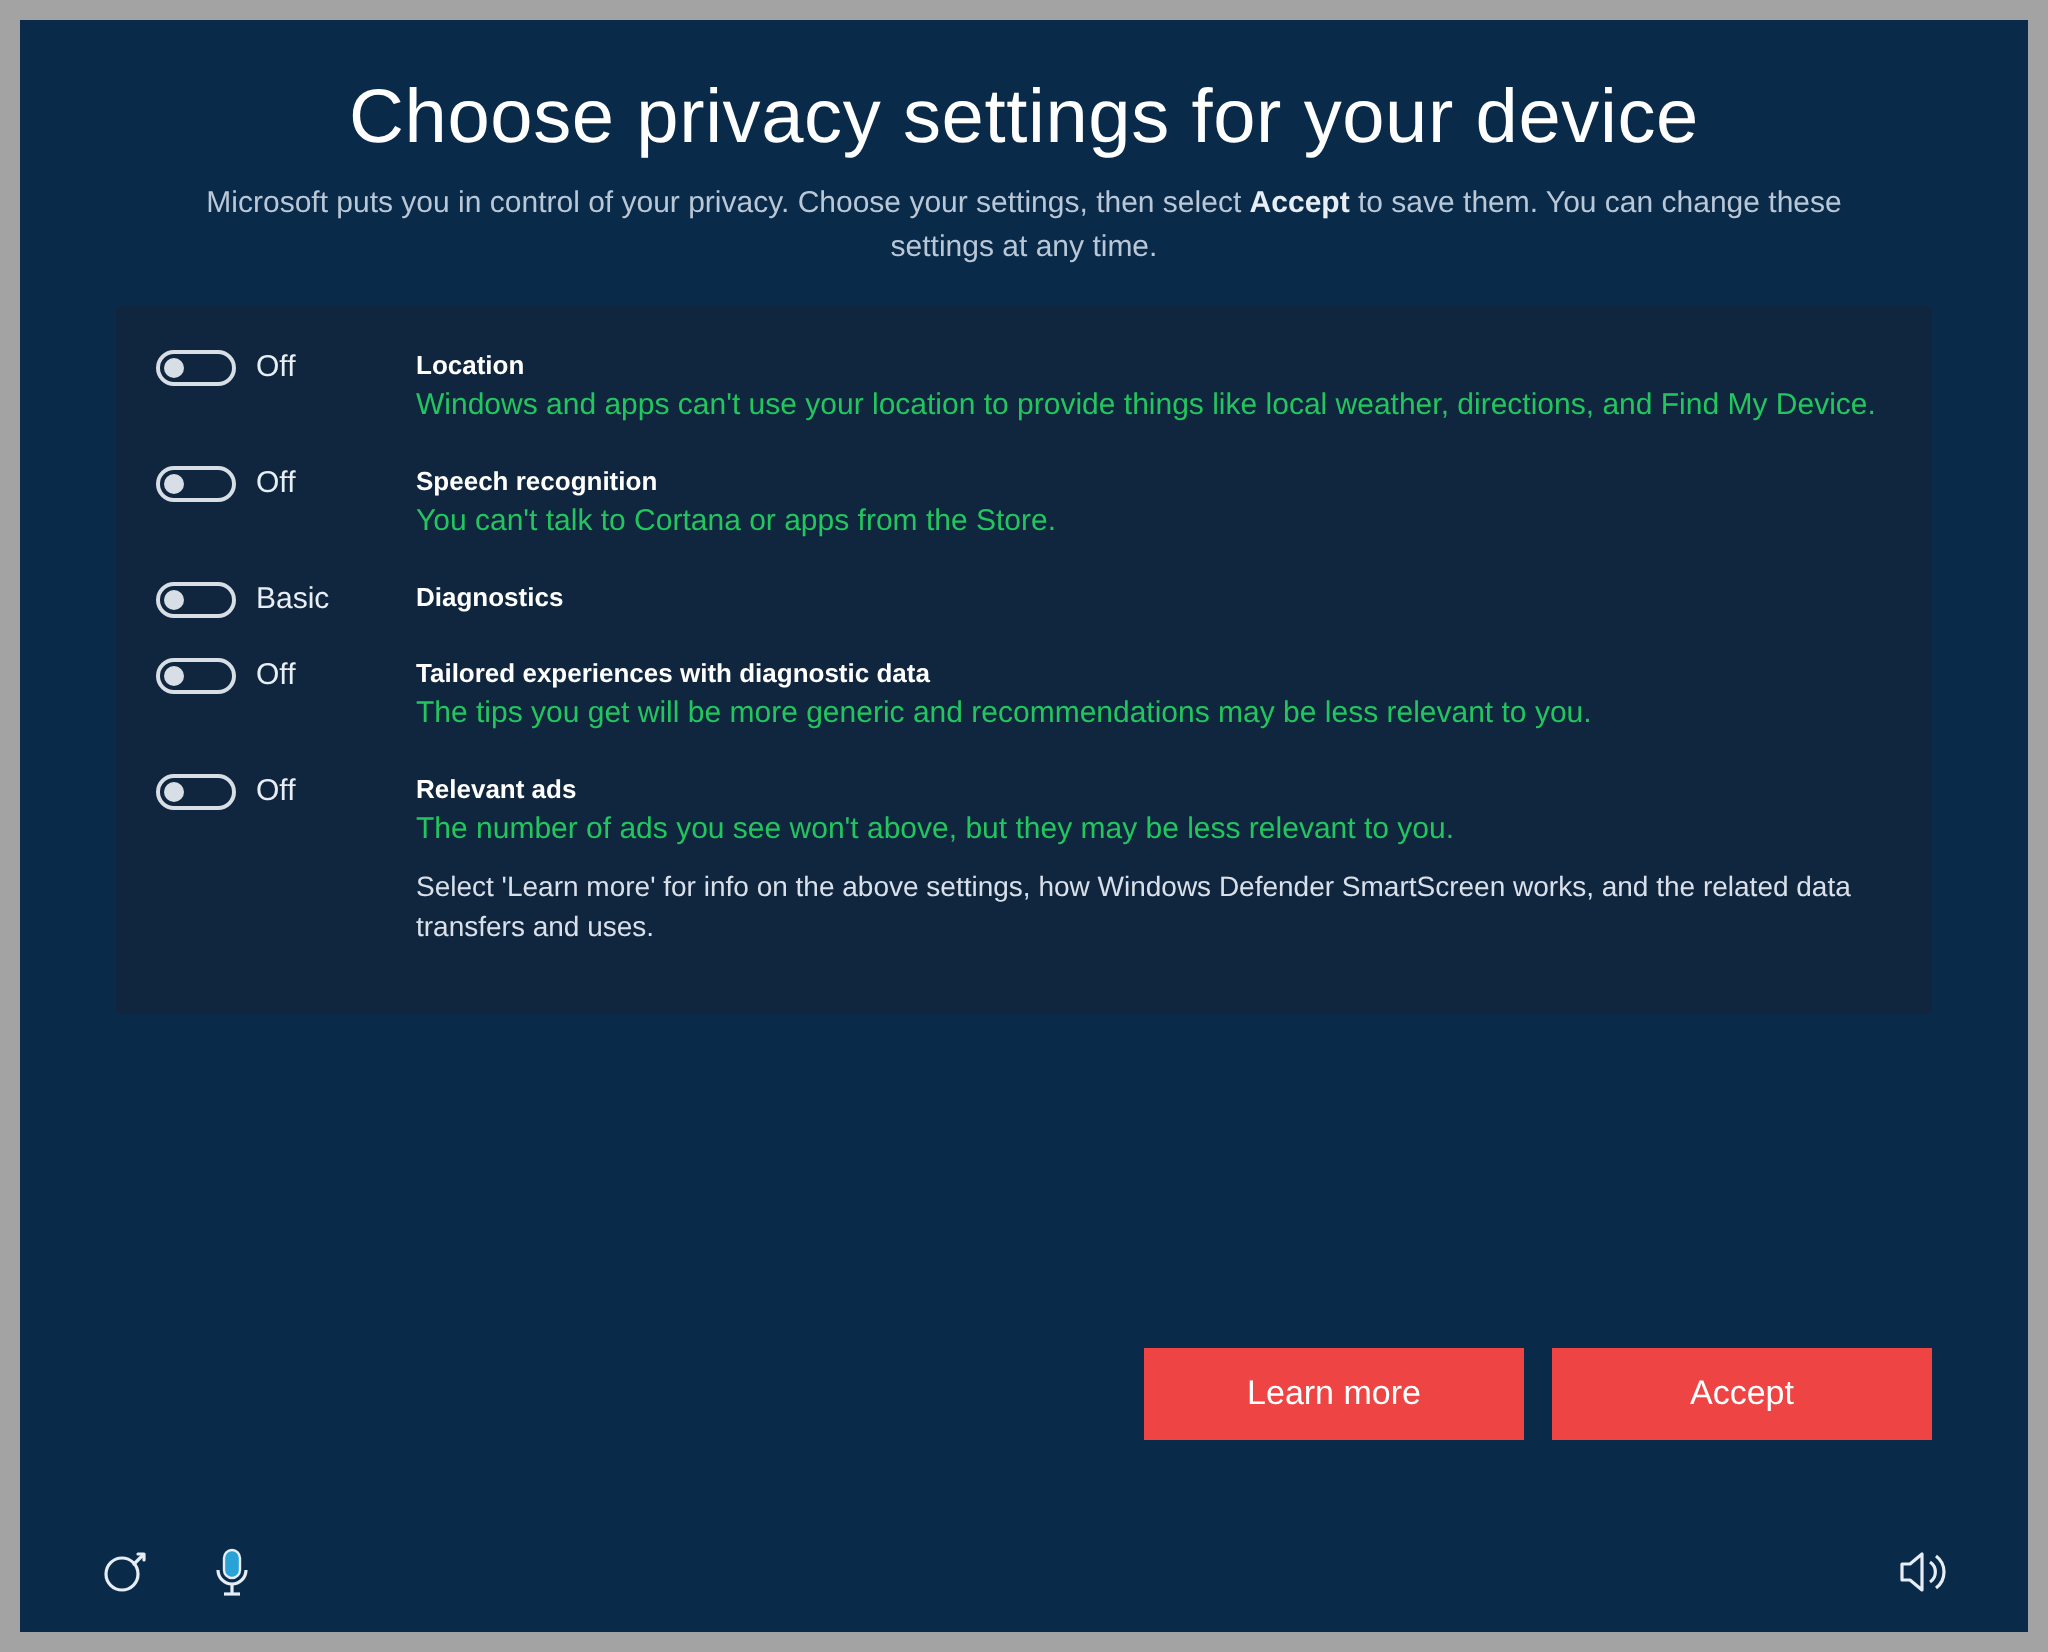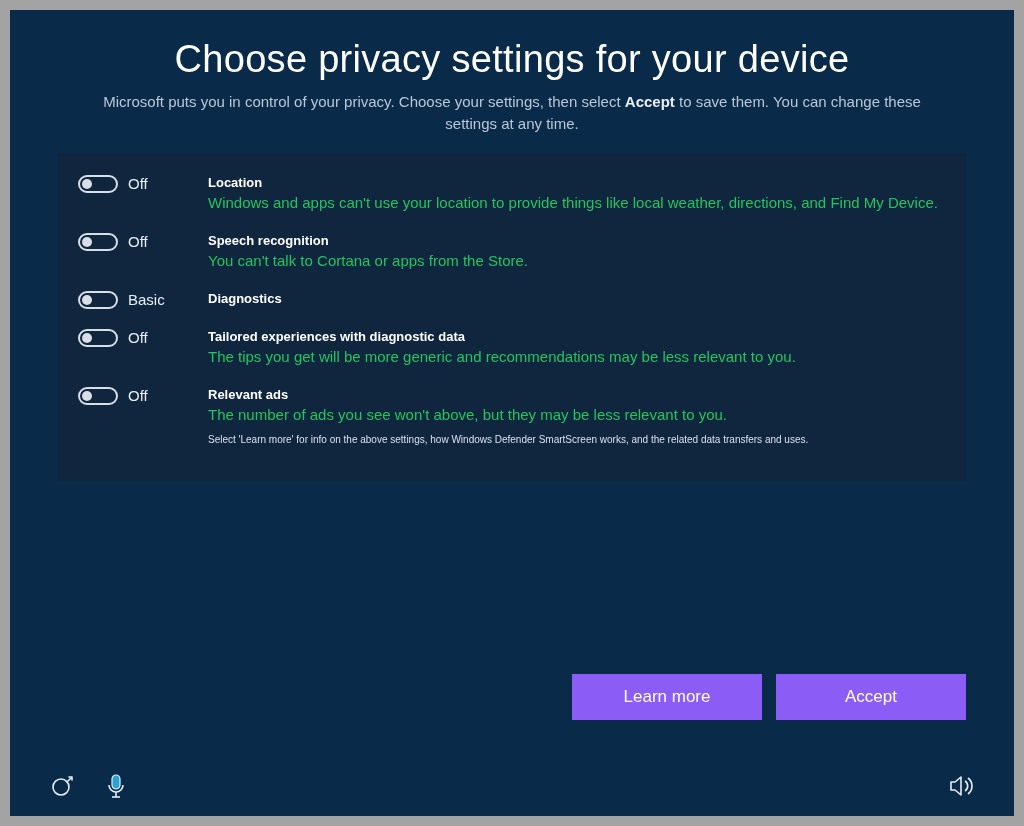--- a/index.html
+++ b/index.html
@@ -83,37 +83,37 @@
     font-weight: 700;
     color: #ffffff;
     margin-bottom: 2px;
   }
   .setting-desc {
     font-size: 15px;
     color: #22c55e;
     line-height: 1.4;
   }
   .footer-note {
-    font-size: 10px;
+    font-size: 14px;
     color: #d9e0ea;
     line-height: 1.45;
     margin-top: 8px;
     padding-left: 0;
   }
   .buttons {
     position: absolute;
     right: 48px;
     bottom: 96px;
     display: flex;
     gap: 14px;
   }
   .btn {
     width: 190px;
     height: 46px;
-    background: #8b5cf6;
+    background: #ef4444;
     color: #fff;
     font-size: 17px;
     font-weight: 400;
     border: none;
     cursor: pointer;
     display: flex;
     align-items: center;
     justify-content: center;
   }
   .taskbar {

